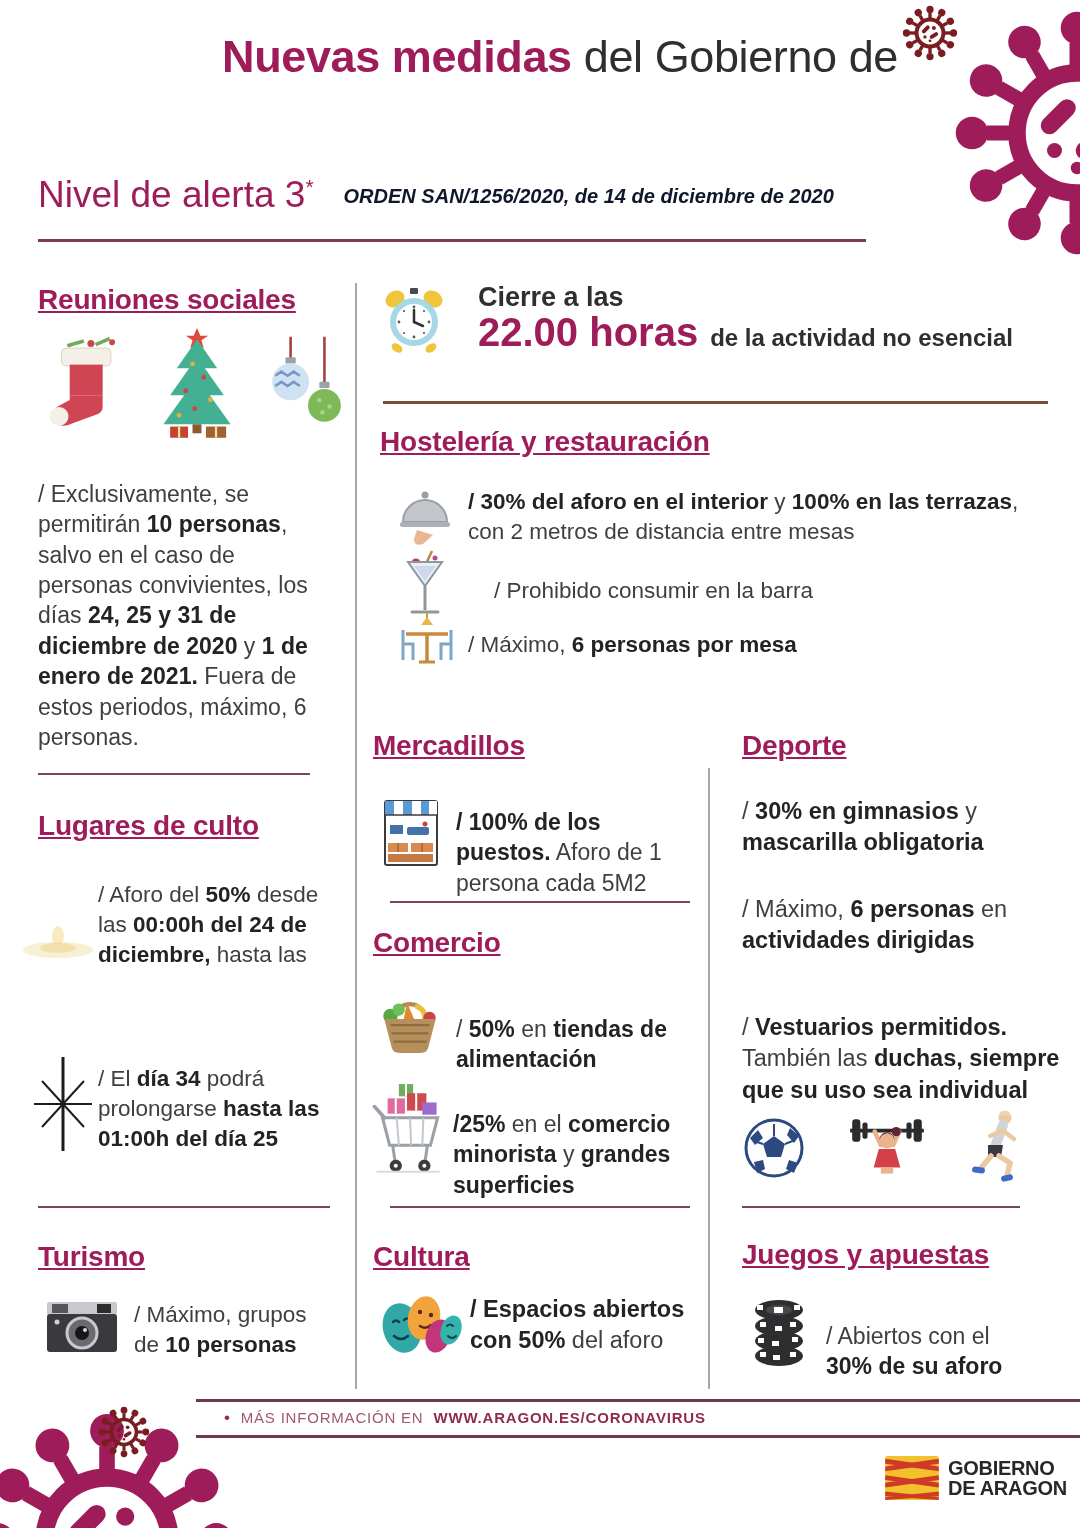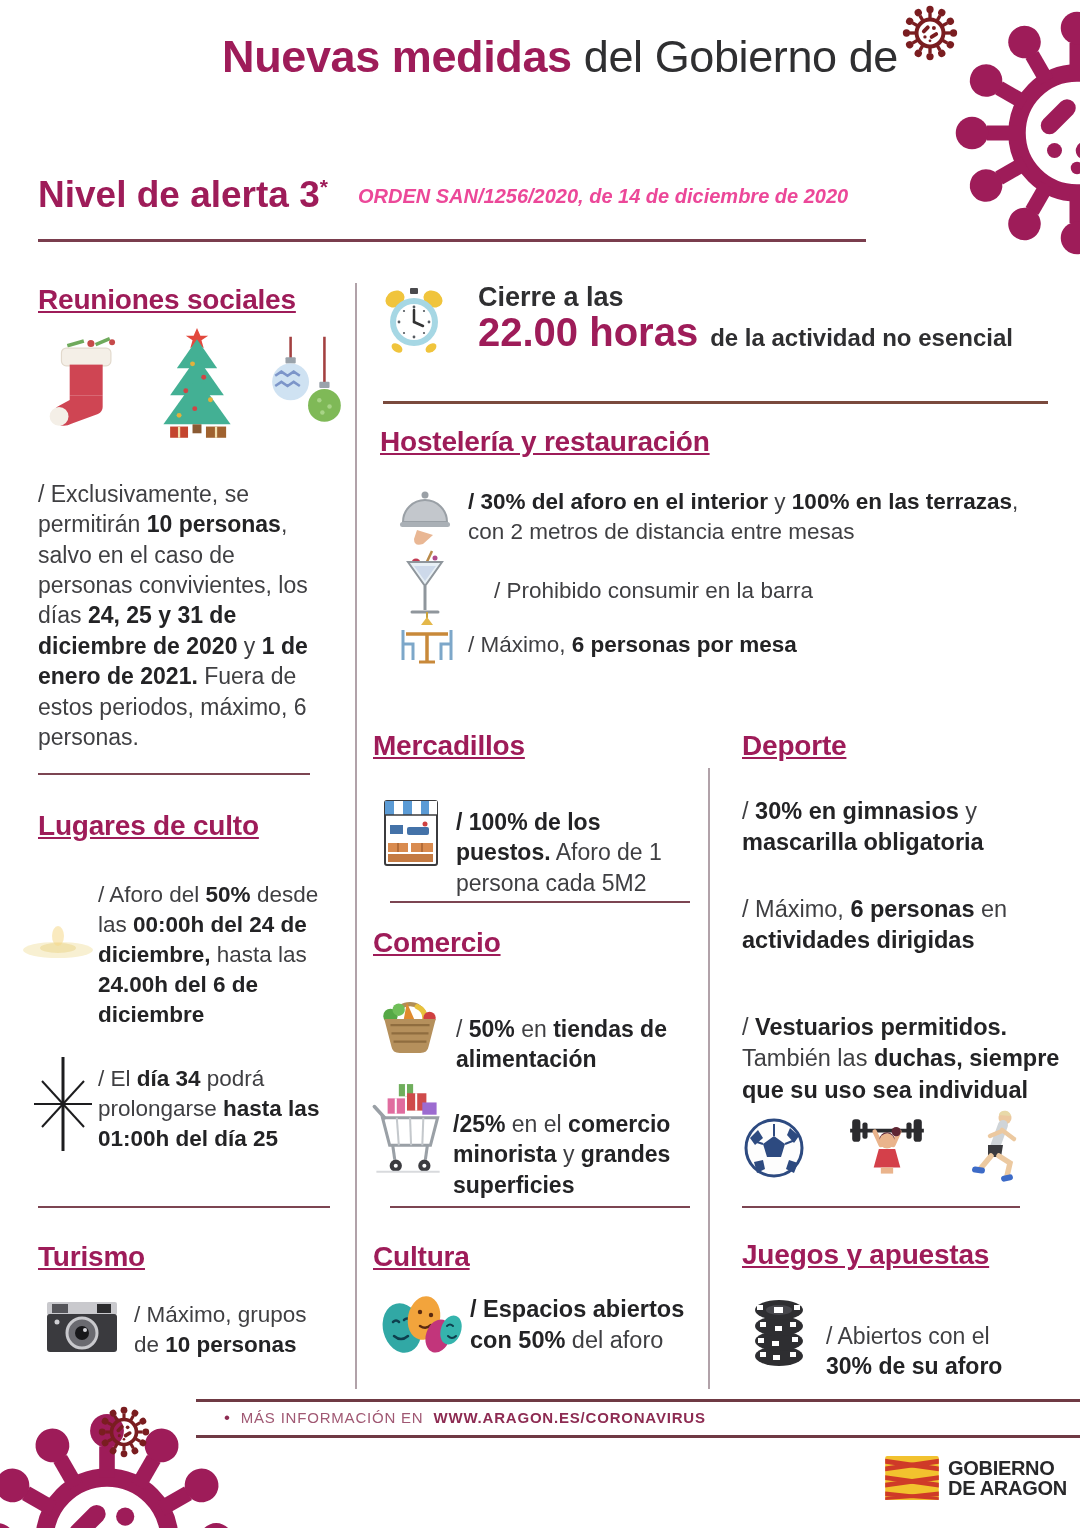--- a/index.html
+++ b/index.html
@@ -14,23 +14,23 @@
     --dark:#2f2f31;
     --body:#3f3f42;
     --bold:#232325;
     --hr:#7c4552;
     --vline:#b1a2a9;
   }
   
   #title{left:38px;top:30px;width:860px;font-size:45px;line-height:1.18;letter-spacing:-0.4px;color:var(--dark);text-align:right;}
   #title .t-accent{color:var(--accent);font-weight:800;}
   #alert-row{left:38px;top:174px;display:flex;align-items:baseline;gap:30px;}
-  #alert-level{font-size:37px;color:var(--accent);font-weight:700;text-align:center;}
+  #alert-level{font-size:37px;color:var(--accent);font-weight:400;text-align:center;}
   #alert-level sup{font-size:21px;}
-  #orden{font-size:20px;font-style:italic;font-weight:700;color:#ec4899;position:relative;top:-4px;}
+  #orden{font-size:20px;font-style:italic;font-weight:700;color:#0f172a;position:relative;top:-4px;}
   #header-rule{left:38px;top:239px;width:828px;height:3px;background:#7a3e4e;}
   
   .hrule{height:2px;background:var(--hr);}
   .vrule{width:2px;background:var(--vline);}
   
   .sec-h{font-size:28px;font-weight:800;color:var(--accent);letter-spacing:-0.2px;margin:0;text-decoration:underline;}
   
   .rich{white-space:pre-line;color:var(--body);}
   .rich b{color:var(--bold);font-weight:700;}
   .t23{font-size:23px;line-height:1.32;margin-top:21px;}
@@ -167,22 +167,21 @@
 <h2 class="abs sec-h" style="left:38px;top:810px">Lugares de culto</h2>
 
 <svg class="abs icon" style="left:18px;top:918px" width="80" height="54" viewBox="0 0 80 54">
   <ellipse cx="40" cy="32" rx="35" ry="8" fill="#f3e6b4" opacity="0.6"></ellipse>
   <ellipse cx="40" cy="30" rx="18" ry="5" fill="#eedc9c" opacity="0.7"></ellipse>
   <ellipse cx="40" cy="18" rx="6" ry="10" fill="#f6d98a" opacity="0.55"></ellipse>
 </svg>
 <div class="abs rich t225" style="left:98px;top:880px;width:255px"><span>/ Aforo del </span><b>50%</b><span>  desde
 las </span><b>00:00h del 24 de
 diciembre,</b><span> hasta las
-</span><b>24.00h del 6 de
-diciembre</b></div>
+</span></div>
 
 <svg class="abs icon" style="left:28px;top:1055px" width="70" height="98" viewBox="0 0 70 98">
   <line x1="35" y1="2" x2="35" y2="96" stroke="#1d1d1f" stroke-width="3"></line>
   <line x1="6" y1="49" x2="64" y2="49" stroke="#1d1d1f" stroke-width="2"></line>
   <line x1="14" y1="26" x2="56" y2="72" stroke="#1d1d1f" stroke-width="2"></line>
   <line x1="56" y1="26" x2="14" y2="72" stroke="#1d1d1f" stroke-width="2"></line>
 </svg>
 <div class="abs rich t225" style="left:98px;top:1064px;width:255px"><span>/ El </span><b>día 34</b><span> podrá
 prolongarse </span><b>hasta las
 01:00h del día 25</b></div>

